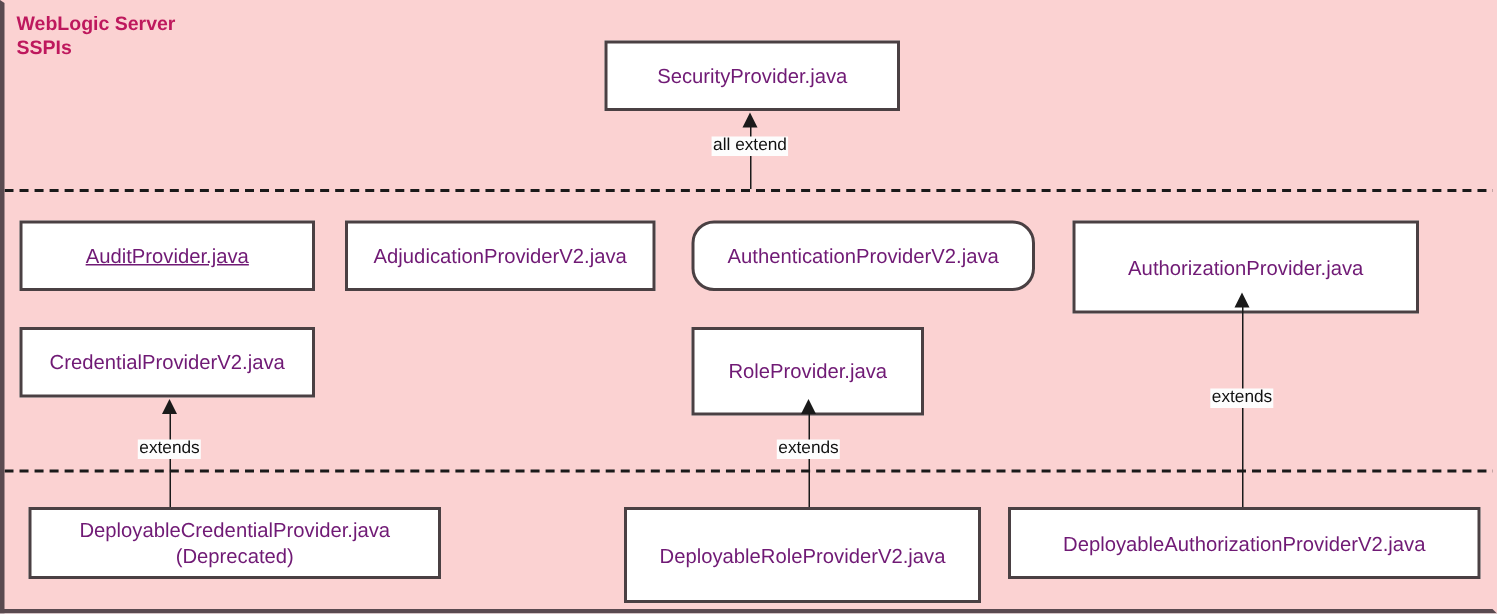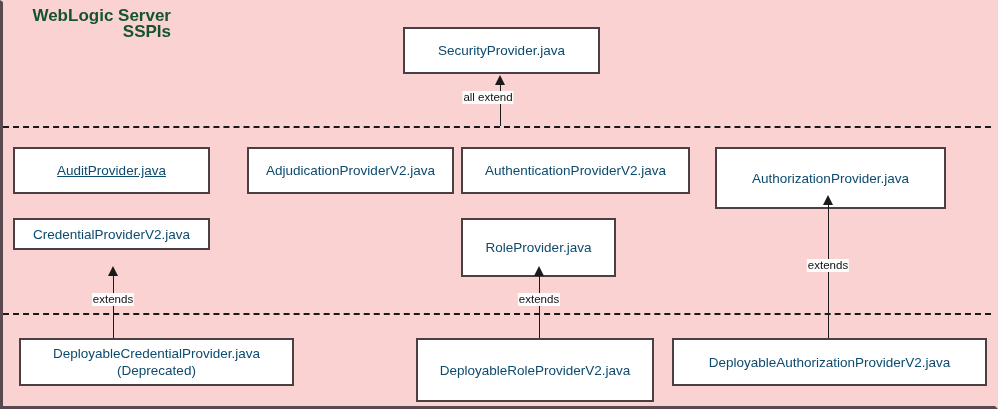--- a/index.html
+++ b/index.html
@@ -21,38 +21,38 @@
     border-bottom: 3px solid #5a4a50;
     border-right: 3px solid #fbd2d2;
     border-top: 2px solid #fbd2d2;
     overflow: hidden;
   }
   .diagram-title {
     position: absolute;
     left: 8px;
     top: 6px;
     width: 160px;
-    color: #14532d;
+    color: #be185d;
     font-weight: bold;
-    font-size: 17px;
+    font-size: 13px;
     line-height: 16px;
-    text-align: right;
+    text-align: left;
     white-space: pre-line;
   }
   .node {
     position: absolute;
     box-sizing: border-box;
     background: #ffffff;
     border: 2px solid #4a4043;
     display: flex;
     align-items: center;
     justify-content: center;
     text-align: center;
     font-size: 13.5px;
-    color: #0c4a6e;
+    color: #701a75;
     line-height: 17px;
     white-space: pre-line;
   }
   .divider {
     position: absolute;
     left: 0;
     width: 998px;
     height: 0;
     border-top: 2px dashed #1a1a1a;
   }
@@ -85,33 +85,33 @@
 
 <div id="diagram">
 
   <div class="diagram-title">WebLogic Server
 SSPIs</div>
 
   <div class="node" style="left:400px; top:25px; width:197px; height:47px;">SecurityProvider.java</div>
 
   <div class="conn-line" style="left:497px; top:82px; height:42px;"></div>
   <div class="arrow-head" style="left:492px; top:73px;"></div>
-  <div class="edge-label" style="left:485px; top:89px;text-align:center;">all extend</div>
+  <div class="edge-label" style="left:497px; top:89px;text-align:center;">all extend</div>
 
   <div class="divider" style="top:124px;"></div>
 
   <div class="node" style="left:10px; top:145px; width:197px; height:47px;text-decoration:underline;">AuditProvider.java</div>
 
-  <div class="node" style="left:244px; top:145px; width:207px; height:47px;">AdjudicationProviderV2.java</div>
+  <div class="node" style="left:227px; top:145px; width:207px; height:47px;">AdjudicationProviderV2.java</div>
 
-  <div class="node" style="left:458px; top:145px; width:229px; height:47px;">AuthenticationProviderV2.java</div>
+  <div class="node" style="left:458px; top:145px; width:229px; height:47px;border-radius:15px;">AuthenticationProviderV2.java</div>
 
   <div class="node" style="left:712px; top:145px; width:231px; height:62px;">AuthorizationProvider.java</div>
 
-  <div class="node" style="left:10px; top:216px; width:197px; height:32px;">CredentialProviderV2.java</div>
+  <div class="node" style="left:10px; top:216px; width:197px; height:47px;">CredentialProviderV2.java</div>
 
   <div class="node" style="left:458px; top:216px; width:155px; height:59px;">RoleProvider.java</div>
 
   <div class="conn-line" style="left:110px; top:273px; height:63px;"></div>
   <div class="arrow-head" style="left:105px; top:264px;"></div>
   <div class="edge-label" style="left:110px; top:291px;">extends</div>
 
   <div class="conn-line" style="left:536px; top:273px; height:63px;"></div>
   <div class="arrow-head" style="left:531px; top:264px;"></div>
   <div class="edge-label" style="left:536px; top:291px;">extends</div>

